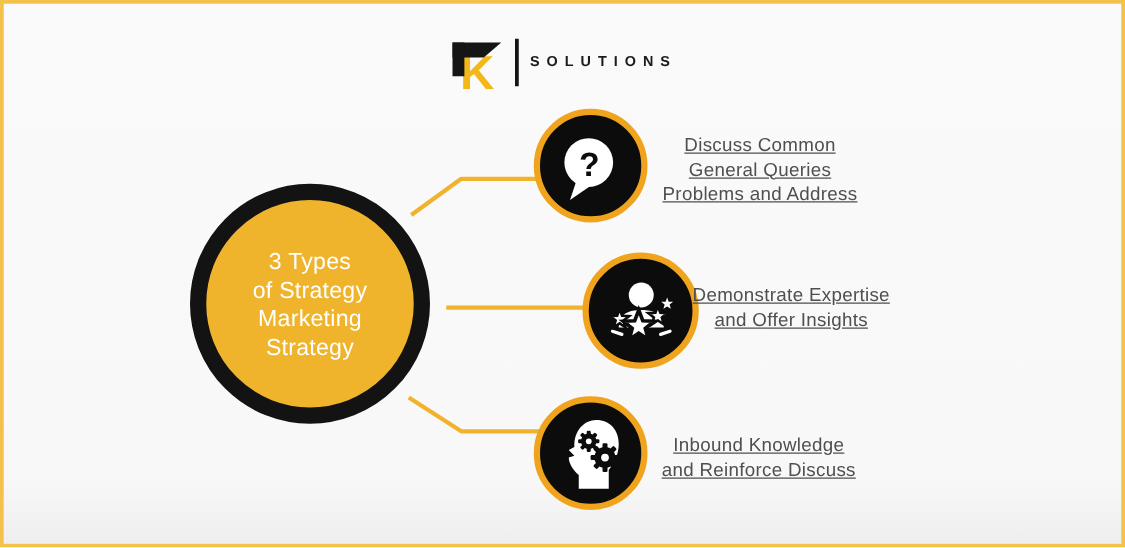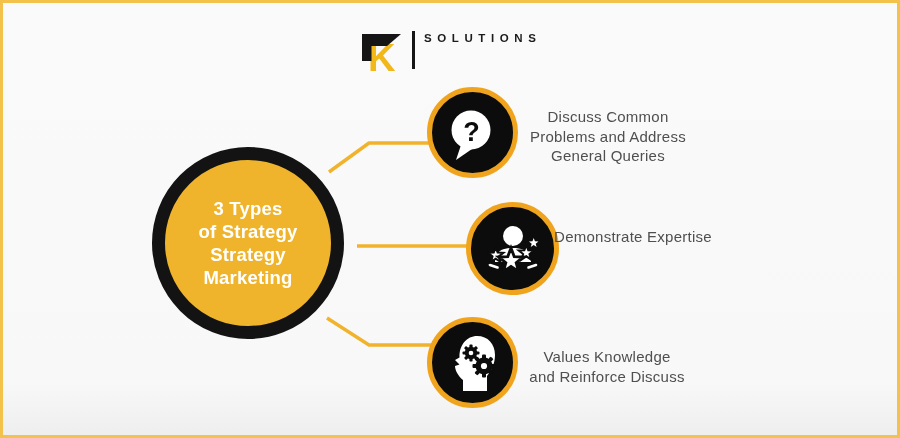--- a/index.html
+++ b/index.html
@@ -26,59 +26,60 @@
     width: 3.5px; height: 38px; background: #151515;
     margin: 2px 7px 0 5px;
   }
   .brand {
     font-size: 22.5px; font-weight: bold; letter-spacing: 0.5px;
     color: #1B1B1B; line-height: 24px;
   }
   .brand .accent { color: #F2A71B; }
   .subtitle {
     font-size: 11.5px; font-weight: bold; color: #1B1B1B;
-    letter-spacing: 5.6px; margin-top: 3px; padding-left: 2px;
+    letter-spacing: 5.6px; margin-top: 15px; padding-left: 2px;
   }
 
   
   .connectors {
     position: absolute; left: 0; top: 0;
     width: 894px; height: 432px; pointer-events: none;
   }
   .connectors polyline {
     fill: none; stroke: #F1B32B; stroke-width: 3.4px; stroke-linejoin: round;
   }
 
   
   .hub {
     position: absolute; left: 149px; top: 144px;
     width: 192px; height: 192px; border-radius: 50%;
     background: #EFB42C; border: 13px solid #131313;
     display: flex; align-items: center; justify-content: center;
   }
   .hub-title {
-    color: #ffffff; font-weight: bold; font-size: 18.5px;
+    color: #ffffff; font-weight: normal; font-size: 18.5px;
     line-height: 23px; text-align: center; letter-spacing: 0.2px;
   }
 
   
   .node {
     position: absolute; border-radius: 50%;
     background: #0C0C0C; border: 5px solid #F0A41E;
   }
   .node svg { position: absolute; left: 0; top: 0; width: 100%; height: 100%; }
   .node-1 { left: 424px; top: 84px;  width: 91px; height: 91px; }
   .node-2 { left: 463px; top: 199px; width: 93px; height: 93px; }
   .node-3 { left: 424px; top: 314px; width: 91px; height: 91px; }
 
   
   .caption {
     position: absolute; width: 220px; text-align: center;
     color: #4F4F4F; font-size: 15px; line-height: 19.5px;
     letter-spacing: 0.25px;
+    text-decoration: underline;
   }
   .caption-1 { left: 495px; top: 104px; }
   .caption-2 { left: 520px; top: 224px; }
   .caption-3 { left: 494px; top: 344px; }
 </style>
 </head>
 <body>
 
 <div class="canvas">
 
@@ -97,52 +98,53 @@
   <svg class="connectors" viewBox="0 0 894 432" aria-hidden="true">
     <polyline points="326,169 366,140 438,140"></polyline>
     <polyline points="354,243 470,243"></polyline>
     <polyline points="324,315 366,342 438,342"></polyline>
   </svg>
 
   <div class="hub">
     <div class="hub-title">
       <div>3 Types</div>
       <div>of Strategy</div>
+      <div>Marketing</div>
       <div>Strategy</div>
-      <div>Marketing</div>
     </div>
   </div>
 
   <div class="node node-1">
     <svg viewBox="0 0 81 81" aria-hidden="true">
       <circle cx="39" cy="38" r="19.5" fill="#ffffff"></circle>
       <path d="M29,53 L24,68 L40,57 Z" fill="#ffffff"></path>
       <text x="39.5" y="40" font-size="27" font-weight="bold" fill="#0C0C0C" text-anchor="middle" dominant-baseline="central" font-family="Liberation Sans, sans-serif">?</text>
     </svg>
   </div>
   <div class="caption caption-1">
     <div>Discuss Common</div>
+    <div>General Queries</div>
     <div>Problems and Address</div>
-    <div>General Queries</div>
   </div>
 
   <div class="node node-2">
     <svg viewBox="0 0 83 83" aria-hidden="true">
       <path d="M24,55 C24,44 32,41 42,41 C52,41 60,44 60,55 Z" fill="#ffffff"></path>
       <circle cx="42" cy="29" r="10" fill="#ffffff"></circle>
       <path d="M19,58 L26.5,60.5" stroke="#ffffff" stroke-width="2.6" stroke-linecap="round" fill="none"></path>
       <path d="M57.5,60.5 L65,58" stroke="#ffffff" stroke-width="2.6" stroke-linecap="round" fill="none"></path>
       <path d="M0,-1 L0.247,-0.34 L0.951,-0.309 L0.399,0.13 L0.588,0.809 L0,0.42 L-0.588,0.809 L-0.399,0.13 L-0.951,-0.309 L-0.247,-0.34 Z" transform="translate(24.7,48.3) scale(8)" fill="#ffffff" stroke="#0C0C0C" stroke-width="0.26"></path>
       <path d="M0,-1 L0.247,-0.34 L0.951,-0.309 L0.399,0.13 L0.588,0.809 L0,0.42 L-0.588,0.809 L-0.399,0.13 L-0.951,-0.309 L-0.247,-0.34 Z" transform="translate(55.3,46) scale(8)" fill="#ffffff" stroke="#0C0C0C" stroke-width="0.26"></path>
       <path d="M0,-1 L0.247,-0.34 L0.951,-0.309 L0.399,0.13 L0.588,0.809 L0,0.42 L-0.588,0.809 L-0.399,0.13 L-0.951,-0.309 L-0.247,-0.34 Z" transform="translate(40,54) scale(13)" fill="#ffffff" stroke="#0C0C0C" stroke-width="0.22"></path>
       <path d="M0,-1 L0.247,-0.34 L0.951,-0.309 L0.399,0.13 L0.588,0.809 L0,0.42 L-0.588,0.809 L-0.399,0.13 L-0.951,-0.309 L-0.247,-0.34 Z" transform="translate(62.7,36) scale(5)" fill="#ffffff"></path>
     </svg>
   </div>
   <div class="caption caption-2">
     <div>Demonstrate Expertise</div>
+    <div>and Offer Insights</div>
   </div>
 
   <div class="node node-3">
     <svg viewBox="0 0 81 81" aria-hidden="true">
       <path d="M31,69 L31,58 C26,54 23,48 23,44 L27.5,42.5 L23,38 L27.5,35.5 C27,23 35,14 45,14 C56,14 63,22 63,33 C63,42 59,49 55,54 L55,69 Z" fill="#ffffff"></path>
       <g transform="translate(39,31)">
         <rect x="-1.6" y="-8.5" width="3.2" height="17" rx="1" fill="#0C0C0C"></rect>
         <rect x="-1.6" y="-8.5" width="3.2" height="17" rx="1" fill="#0C0C0C" transform="rotate(45)"></rect>
         <rect x="-1.6" y="-8.5" width="3.2" height="17" rx="1" fill="#0C0C0C" transform="rotate(90)"></rect>
         <rect x="-1.6" y="-8.5" width="3.2" height="17" rx="1" fill="#0C0C0C" transform="rotate(135)"></rect>
@@ -153,17 +155,17 @@
         <rect x="-2" y="-11.5" width="4" height="23" rx="1" fill="#0C0C0C"></rect>
         <rect x="-2" y="-11.5" width="4" height="23" rx="1" fill="#0C0C0C" transform="rotate(45)"></rect>
         <rect x="-2" y="-11.5" width="4" height="23" rx="1" fill="#0C0C0C" transform="rotate(90)"></rect>
         <rect x="-2" y="-11.5" width="4" height="23" rx="1" fill="#0C0C0C" transform="rotate(135)"></rect>
         <circle r="8.5" fill="#0C0C0C"></circle>
         <circle r="3.1" fill="#ffffff"></circle>
       </g>
     </svg>
   </div>
   <div class="caption caption-3">
-    <div>Values Knowledge</div>
+    <div>Inbound Knowledge</div>
     <div>and Reinforce Discuss</div>
   </div>
 
 </div>
 
 </body></html>

